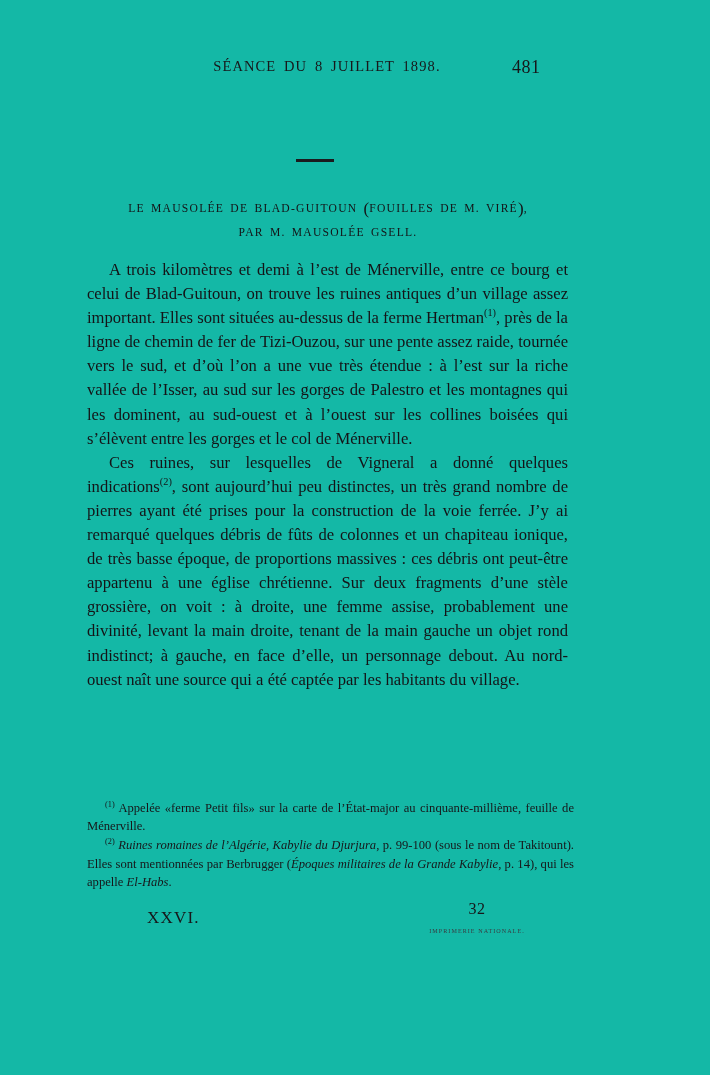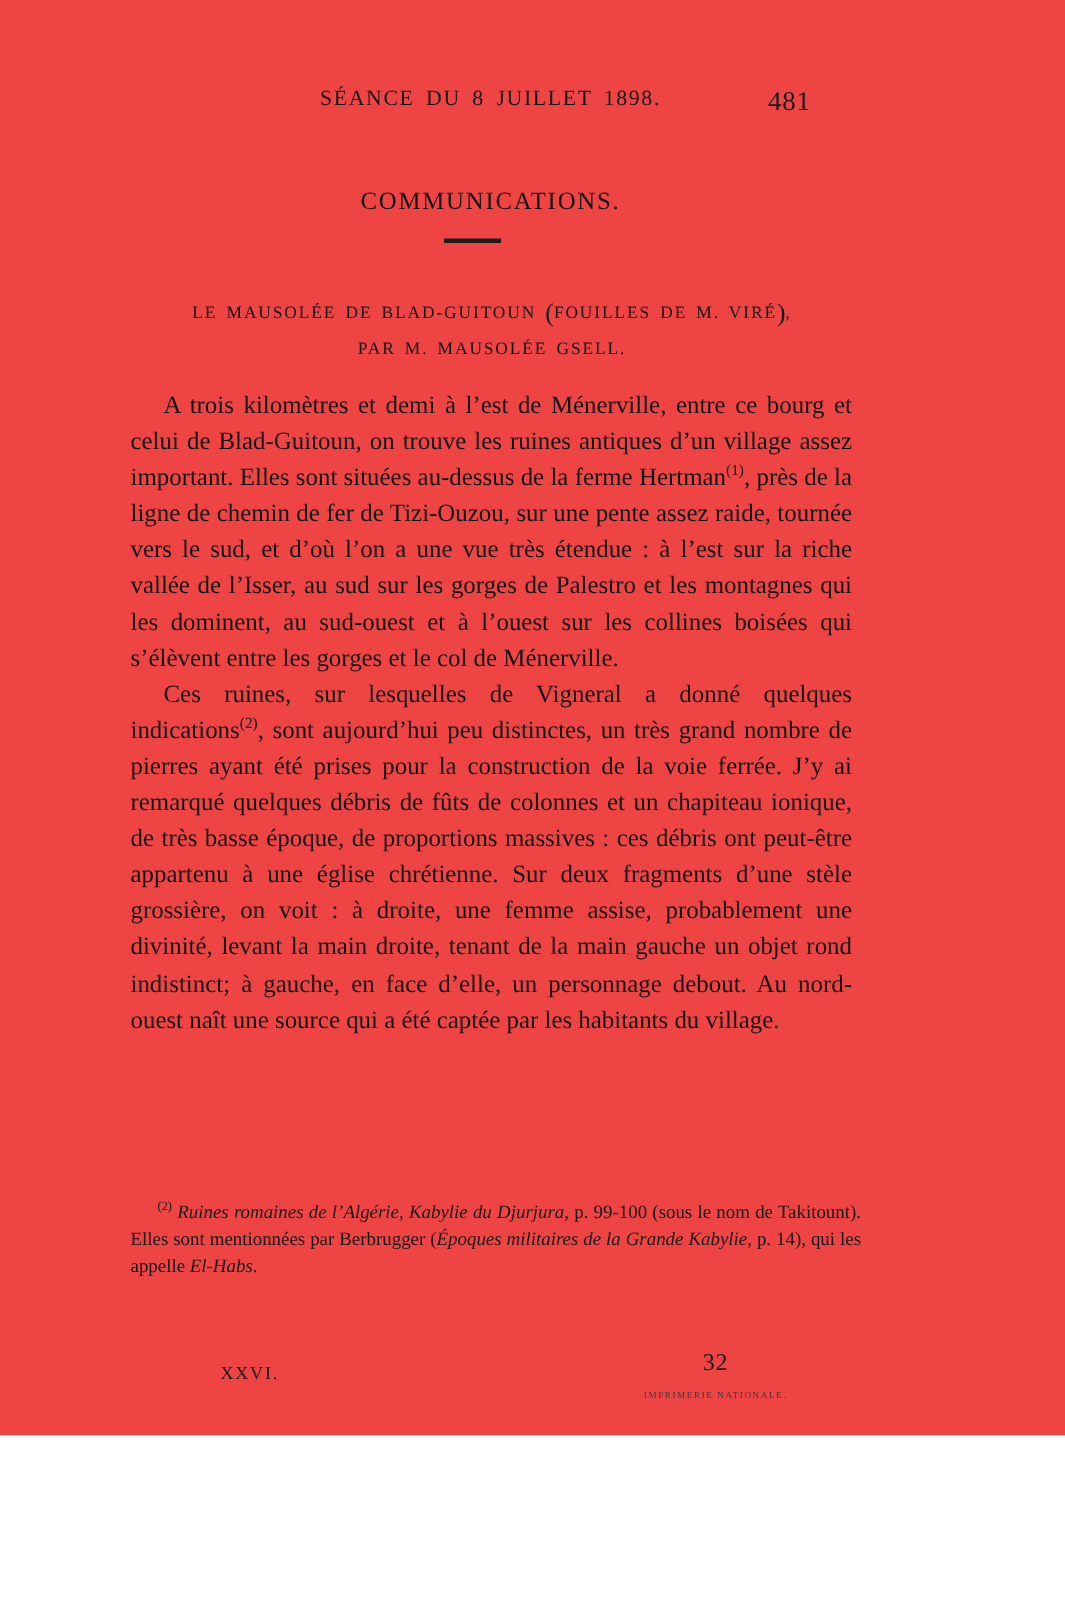--- a/index.html
+++ b/index.html
@@ -7,22 +7,22 @@
     padding: 0;
     background: #ffffff;
   }
   body {
     font-family: "Liberation Serif", "DejaVu Serif", serif;
     color: #1a1a1a;
   }
   .page {
     position: relative;
     width: 710px;
-    height: 957px;
-    background: #ef4444;
+    height: 1075px;
+    background: #14b8a6;
     overflow: hidden;
     font-family: Liberation Serif, serif;
   }
 
   
   .running-head {
     position: absolute;
     top: 58px;
     left: 87px;
     width: 480px;
@@ -153,21 +153,21 @@
     position: absolute;
     top: 906px;
     left: 87px;
     width: 481px;
     height: 40px;
   }
   .volume-mark {
     position: absolute;
     left: 60px;
     top: 2px;
-    font-size: 12px;
+    font-size: 17px;
     letter-spacing: 1.2px;
     color: #17171a;
   }
   .signature-mark {
     position: absolute;
     left: 330px;
     top: -6px;
     width: 120px;
     text-align: center;
     font-size: 16px;
@@ -188,35 +188,35 @@
 </head>
 <body>
 
 <div class="page">
 
   <div class="running-head">
     <div class="running-head-title">SÉANCE DU 8 JUILLET 1898.</div>
     <div class="folio">481</div>
   </div>
 
-  <div class="section-heading">COMMUNICATIONS.</div>
   <div class="rule"></div>
 
   <div class="article-title">
     <span>LE MAUSOLÉE DE BLAD-GUITOUN </span><span class="paren">(</span><span>FOUILLES DE M. VIRÉ</span><span class="paren">)</span><span>,</span>
     <span class="byline">PAR M. MAUSOLÉE GSELL.</span>
   </div>
 
   <div class="body-text">
     <p class="para"><span>A trois kilomètres et demi à l’est de Ménerville, entre ce bourg et celui de Blad-Guitoun, on trouve les ruines antiques d’un village assez important. Elles sont situées au-dessus de la ferme Hertman</span><sup class="fn">(1)</sup><span>, près de la ligne de chemin de fer de Tizi-Ouzou, sur une pente assez raide, tournée vers le sud, et d’où l’on a une vue très étendue : à l’est sur la riche vallée de l’Isser, au sud sur les gorges de Palestro et les montagnes qui les dominent, au sud-ouest et à l’ouest sur les collines boisées qui s’élèvent entre les gorges et le col de Ménerville.</span></p>
 
     <p class="para"><span>Ces ruines, sur lesquelles de Vigneral a donné quelques indications</span><sup class="fn">(2)</sup><span>, sont aujourd’hui peu distinctes, un très grand nombre de pierres ayant été prises pour la construction de la voie ferrée. J’y ai remarqué quelques débris de fûts de colonnes et un chapiteau ionique, de très basse époque, de proportions massives : ces débris ont peut-être appartenu à une église chrétienne. Sur deux fragments d’une stèle grossière, on voit : à droite, une femme assise, probablement une divinité, levant la main droite, tenant de la main gauche un objet rond indistinct; à gauche, en face d’elle, un personnage debout. Au nord-ouest naît une source qui a été captée par les habitants du village.</span></p>
   </div>
 
   <div class="footnotes">
+    <p class="footnote"><sup>(1)</sup><span> Appelée «ferme Petit fils» sur la carte de l’État-major au cinquante-millième, feuille de Ménerville.</span></p>
 
     <p class="footnote"><sup>(2)</sup>
       <i>Ruines romaines de l’Algérie, Kabylie du Djurjura</i><span>, p. 99-100 (sous le nom de Takitount). Elles sont mentionnées par Berbrugger (</span><i>Époques militaires de la Grande Kabylie</i><span>, p. 14), qui les appelle </span><i>El-Habs</i><span>.</span></p>
   </div>
 
   <div class="colophon">
     <div class="volume-mark">XXVI.</div>
     <div class="signature-mark">32</div>
     <div class="imprint">IMPRIMERIE NATIONALE.</div>
   </div>

